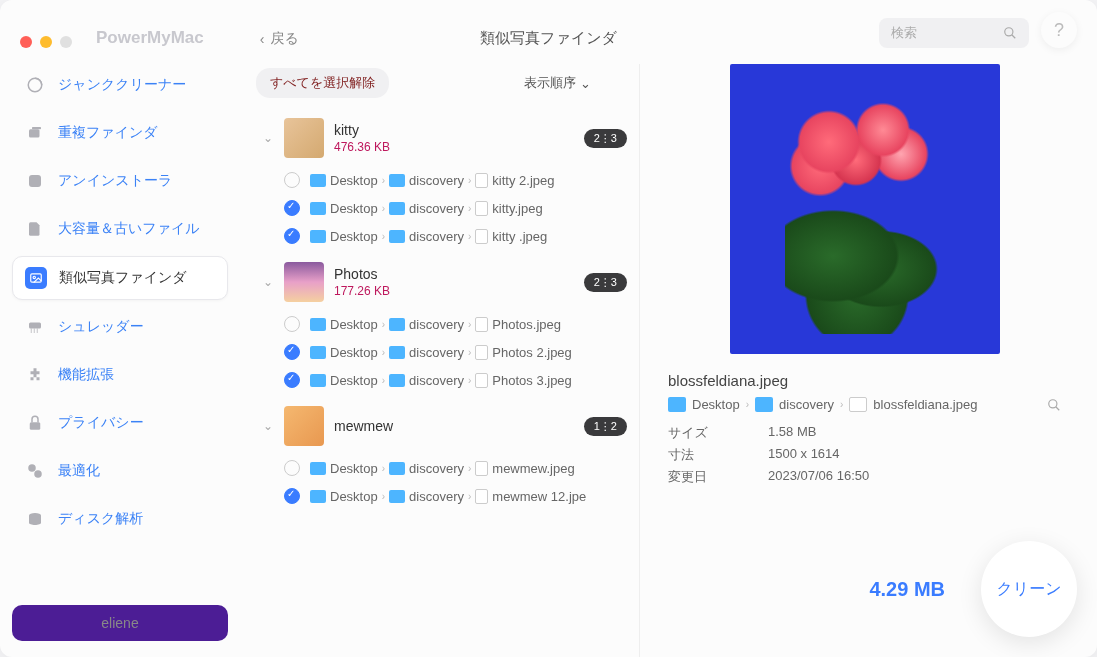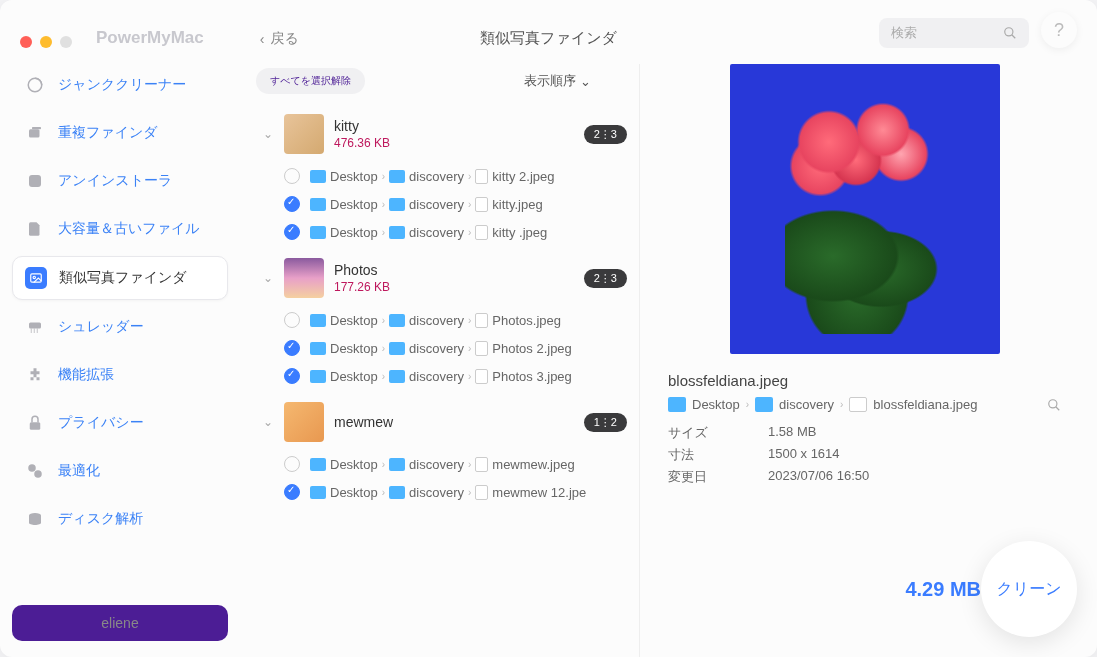--- a/index.html
+++ b/index.html
@@ -25,21 +25,21 @@
 .sidebar-item { display: flex; align-items: center; gap: 12px; padding: 10px 12px; border-radius: 10px; color: #3b82f6; font-size: 14px; cursor: pointer; margin-bottom: 6px; }
 .sidebar-item.active { background: #fff; color: #333; border: 1px solid #e8e8ec; box-shadow: 0 1px 3px rgba(0,0,0,0.04); }
 .sidebar-item.active .sb-icon { background: #3a7cff; color: #fff; }
 .sb-icon { width: 22px; height: 22px; border-radius: 5px; display: flex; align-items: center; justify-content: center; font-size: 13px; color: #b0b0b6; }
 .user-pill { margin-top: auto; background: #4c1d95; border-radius: 10px; padding: 10px; text-align: center; color: #888; font-size: 14px; }
 
 
 .main { flex: 1; display: flex; padding-top: 64px; min-width: 0; }
 .list-col { width: 400px; padding: 0 8px; border-right: 1px solid #eee; display: flex; flex-direction: column; min-width: 0; }
 .list-header { display: flex; align-items: center; padding: 4px 8px 12px 8px; }
-.deselect-btn { background: #f0f0f2; border-radius: 14px; padding: 6px 14px; font-size: 10px; color: #4c1d95; cursor: pointer; }
+.deselect-btn { background: #f0f0f2; border-radius: 14px; padding: 6px 14px; font-size: 13px; color: #7f1d1d; cursor: pointer; }
 .sort-btn { margin-left: auto; margin-right: 32px; font-size: 13px; color: #555; display: flex; align-items: center; gap: 4px; cursor: pointer; }
 .group { margin-bottom: 4px; }
 .group-header { display: flex; align-items: center; padding: 8px 4px; }
 .chev { width: 32px; text-align: center; color: #aaa; font-size: 12px; }
 .thumb { width: 40px; height: 40px; border-radius: 4px; margin-right: 10px; background: #ddd; }
 .thumb.cat1 { background: linear-gradient(135deg,#e8c49a,#d4a970); }
 .thumb.photos { background: linear-gradient(180deg,#8a5a9e 0%,#e8a0c8 50%,#f5d0a0 100%); }
 .thumb.cat2 { background: linear-gradient(135deg,#f5b870,#e89850); }
 .group-title { flex: 1; }
 .group-title .name { font-size: 14px; color: #333; font-weight: 500; }
@@ -59,21 +59,21 @@
 .preview-img { width: 270px; height: 290px; margin: 0 auto; background: #2838d8; border-radius: 2px; }
 .preview-title { margin-top: 18px; font-size: 15px; color: #444; }
 .preview-path { margin-top: 8px; display: flex; align-items: center; gap: 6px; font-size: 13px; color: #666; }
 .preview-path .folder-ic, .preview-path .file-ic { width: 18px; height: 15px; }
 .preview-meta { margin-top: 10px; font-size: 13px; color: #666; }
 .preview-meta .row { display: flex; padding: 2px 0; }
 .preview-meta .label { width: 100px; }
 .mag { margin-left: auto; color: #aaa; }
 
 
-.footer { position: absolute; bottom: 20px; right: 20px; display: flex; align-items: center; }
+.footer { position: absolute; bottom: 20px; right: 20px; display: flex; align-items: center; gap: 36px; }
 .total-size { font-size: 20px; font-weight: 600; color: #3a7cff; }
 .clean-btn { width: 96px; height: 96px; border-radius: 50%; background: #fff; display: flex; align-items: center; justify-content: center; font-size: 16px; color: #3a7cff; font-weight: 500; box-shadow: 0 6px 24px rgba(0,0,0,0.1); cursor: pointer; }
 
 svg { display: block; }
 .flower { width:100%; height:100%; position:relative; overflow:hidden; }
 .flower::before { content:''; position:absolute; top:30px; left:50%; transform:translateX(-50%); width:180px; height:120px; background: radial-gradient(circle at 30% 40%, #ff6b7a 0%, #e84560 20%, transparent 22%), radial-gradient(circle at 60% 30%, #ff8a95 0%, #e84560 18%, transparent 20%), radial-gradient(circle at 45% 55%, #ff6b7a 0%, #d63550 20%, transparent 22%), radial-gradient(circle at 70% 50%, #ffa5b0 0%, #e84560 18%, transparent 20%), radial-gradient(circle at 25% 60%, #ff6b7a 0%, #e84560 18%, transparent 20%); }
 .flower::after { content:''; position:absolute; bottom:20px; left:50%; transform:translateX(-50%); width:160px; height:130px; background: radial-gradient(ellipse at 30% 40%, #2a6b2a 0%, #1a4a1a 40%, transparent 42%), radial-gradient(ellipse at 60% 50%, #2a6b2a 0%, #1a4a1a 40%, transparent 42%), radial-gradient(ellipse at 45% 70%, #2a6b2a 0%, #1a4a1a 40%, transparent 42%); }
 </style>
 </head>
 <body>

